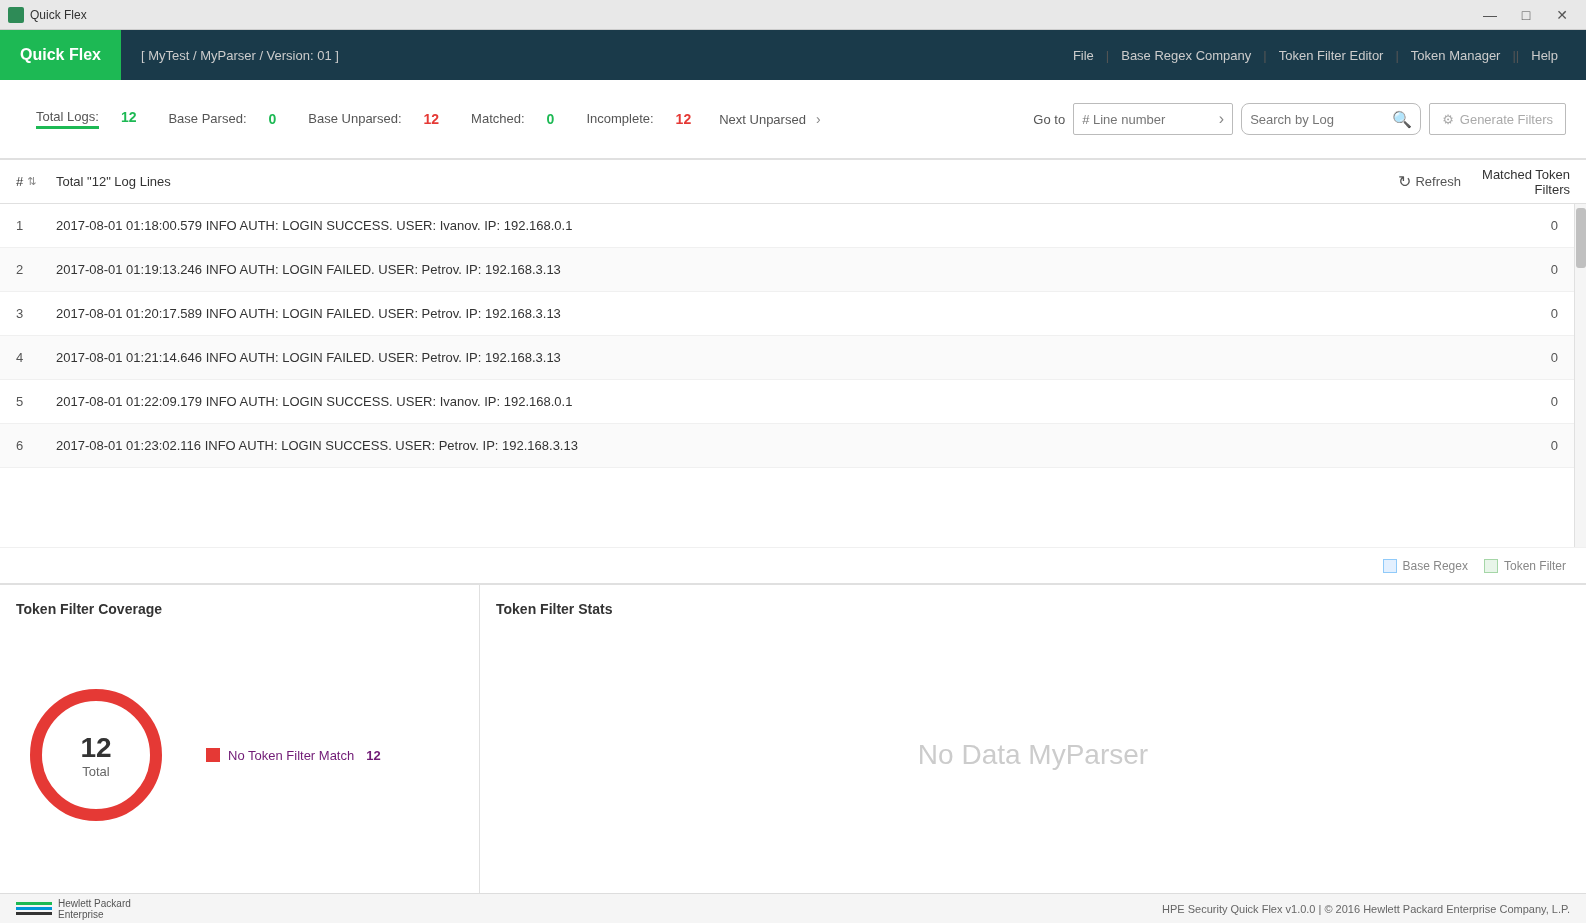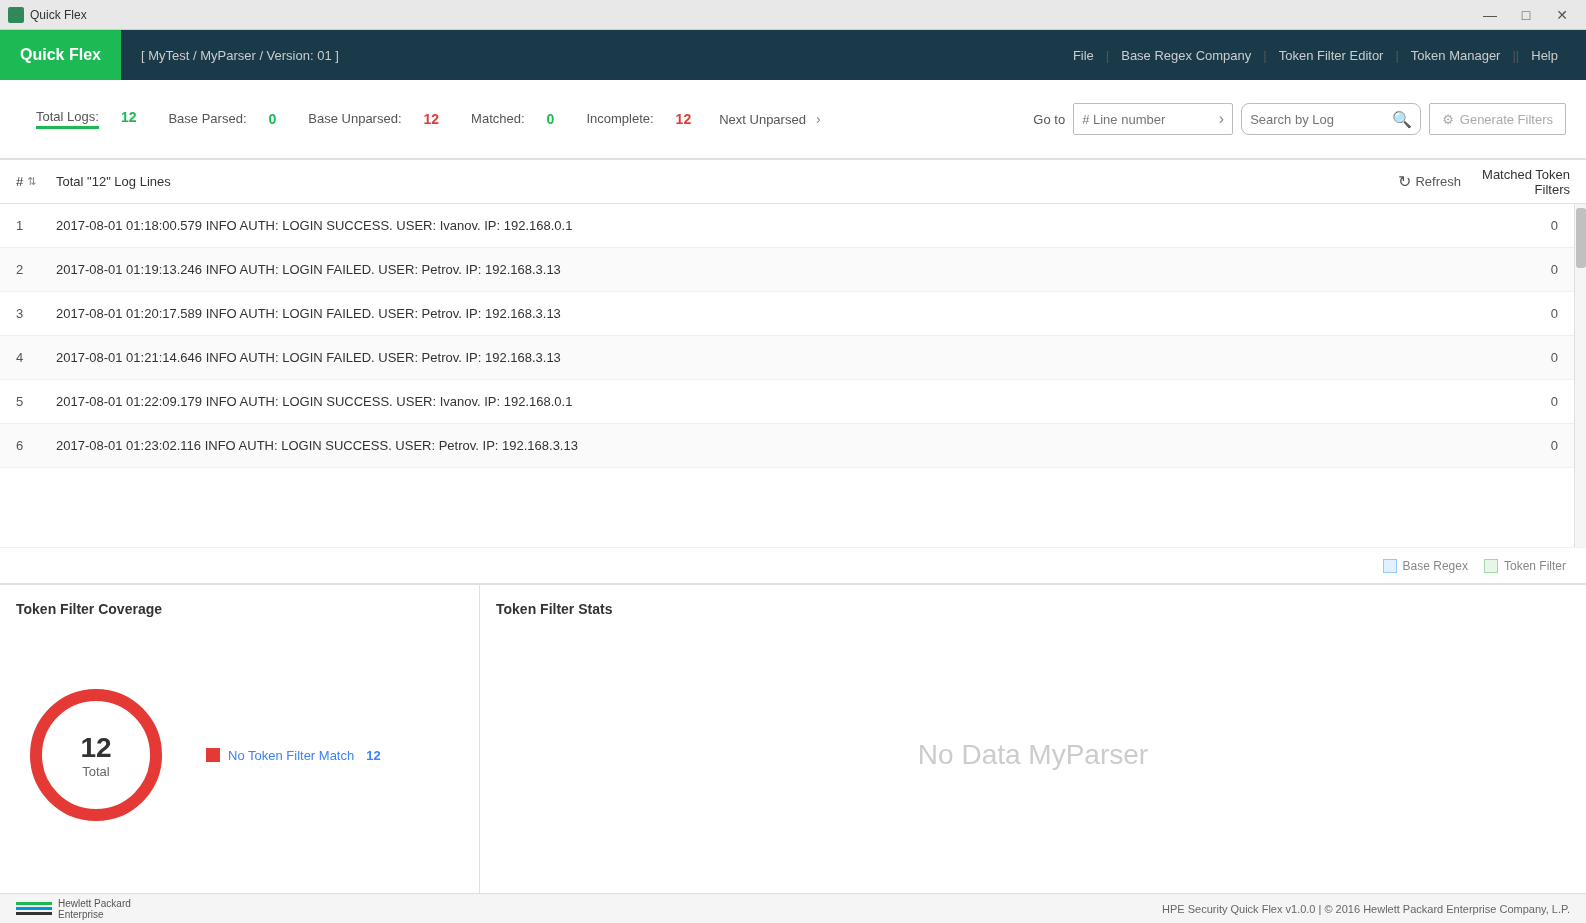--- a/index.html
+++ b/index.html
@@ -269,21 +269,21 @@
       position: absolute;
       top: 50%;
       left: 50%;
       transform: translate(-50%, -50%);
       text-align: center;
     }
     .donut-number { font-size: 28px; font-weight: bold; color: #333; }
     .donut-label { font-size: 13px; color: #666; }
 
     .chart-legend { display: flex; flex-direction: column; gap: 8px; }
-    .chart-legend-item { display: flex; align-items: center; gap: 8px; font-size: 13px; color: #3b82f6; }
+    .chart-legend-item { display: flex; align-items: center; gap: 8px; font-size: 13px; color: #701a75; }
     .chart-legend-box { width: 14px; height: 14px; background: #e53935; flex-shrink: 0; }
 
     
     .no-data {
       flex: 1;
       display: flex;
       align-items: center;
       justify-content: center;
       color: #ccc;
       font-size: 28px;

